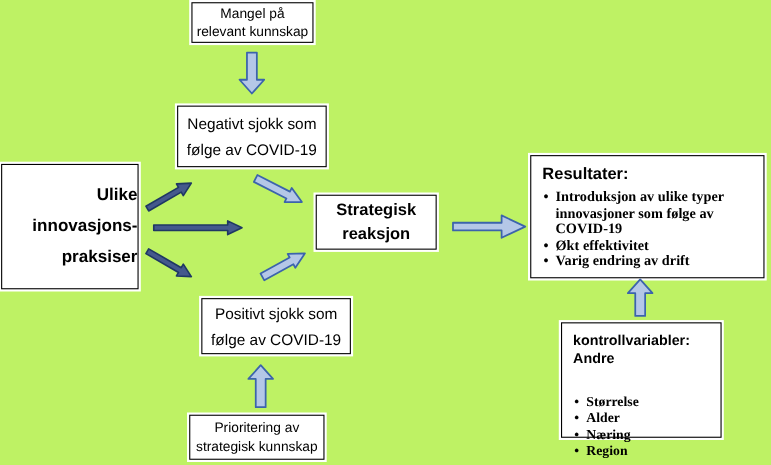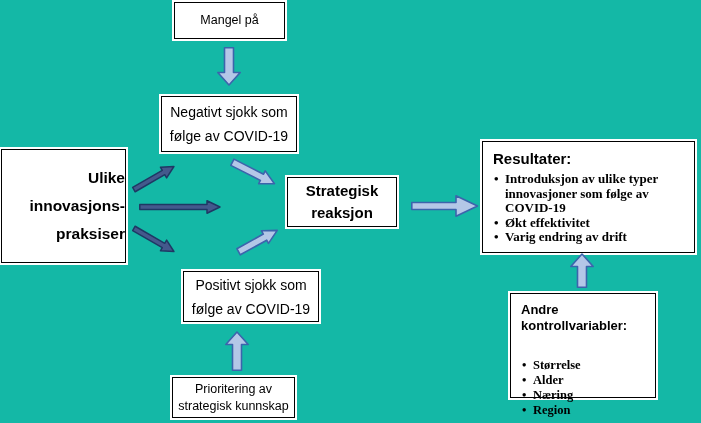--- a/index.html
+++ b/index.html
@@ -1,17 +1,17 @@
 <!DOCTYPE html>
 <html lang="no"><head>
 <meta charset="utf-8">
 <style>
   html,body { margin:0; padding:0; background:#000; }
   #canvas {
-    position:relative; width:701px; height:423px; background:#14b8a6;
+    position:relative; width:701px; height:423px; background:#bef264;
     font-family:"Liberation Sans", sans-serif; overflow:hidden;
   }
   .box {
     position:absolute; background:#ffffff; border:1px solid #000000;
     box-shadow:0 0 0 2px #ffffff; color:#000000; box-sizing:border-box;
     display:flex; flex-direction:column; justify-content:center; align-items:center;
     text-align:center;
   }
   .box .line { display:block; }
   .small-label { font-size:12.5px; line-height:17px; }
@@ -49,20 +49,21 @@
   .rot-down-27 { transform:rotate(27deg); }
   .rot-up-29   { transform:rotate(-29deg); }
 </style>
 </head>
 <body>
 
 <div id="canvas">
 
   <div class="box box-mangel small-label">
     <span class="line">Mangel på</span>
+    <span class="line">relevant kunnskap</span>
   </div>
 
   <div class="box box-negativt mid-label">
     <span class="line">Negativt sjokk som</span>
     <span class="line">følge av COVID-19</span>
   </div>
 
   <div class="box box-ulike">
     <span class="line">Ulike</span>
     <span class="line">innovasjons-</span>
@@ -88,22 +89,22 @@
     <span class="heading">Resultater:</span>
     <ul class="bullets">
       <li>Introduksjon av ulike typer innovasjoner som følge av COVID-19</li>
       <li>Økt effektivitet</li>
       <li>Varig endring av drift</li>
     </ul>
   </div>
 
   <div class="box box-andre">
     <span class="heading">
+      <span class="line">kontrollvariabler:</span>
       <span class="line">Andre</span>
-      <span class="line">kontrollvariabler:</span>
     </span>
     <ul class="bullets">
       <li>Størrelse</li>
       <li>Alder</li>
       <li>Næring</li>
       <li>Region</li>
     </ul>
   </div>
 
   <div class="arrow arrow-light" style="left:217px; top:47px;">

